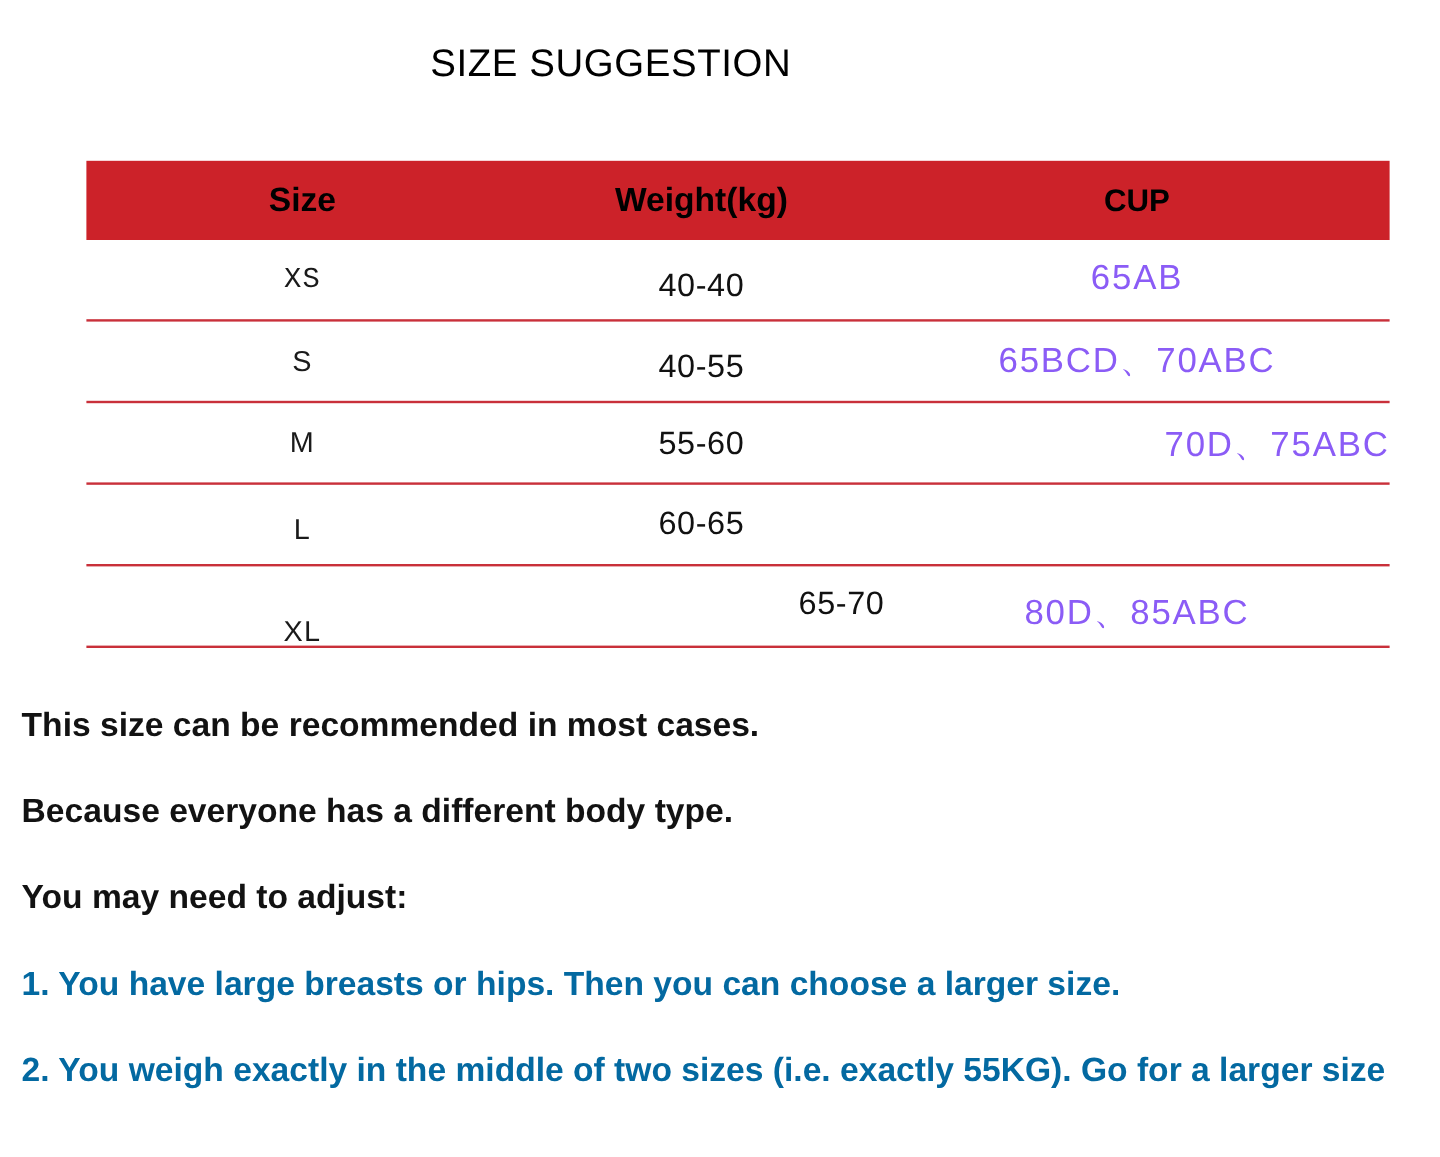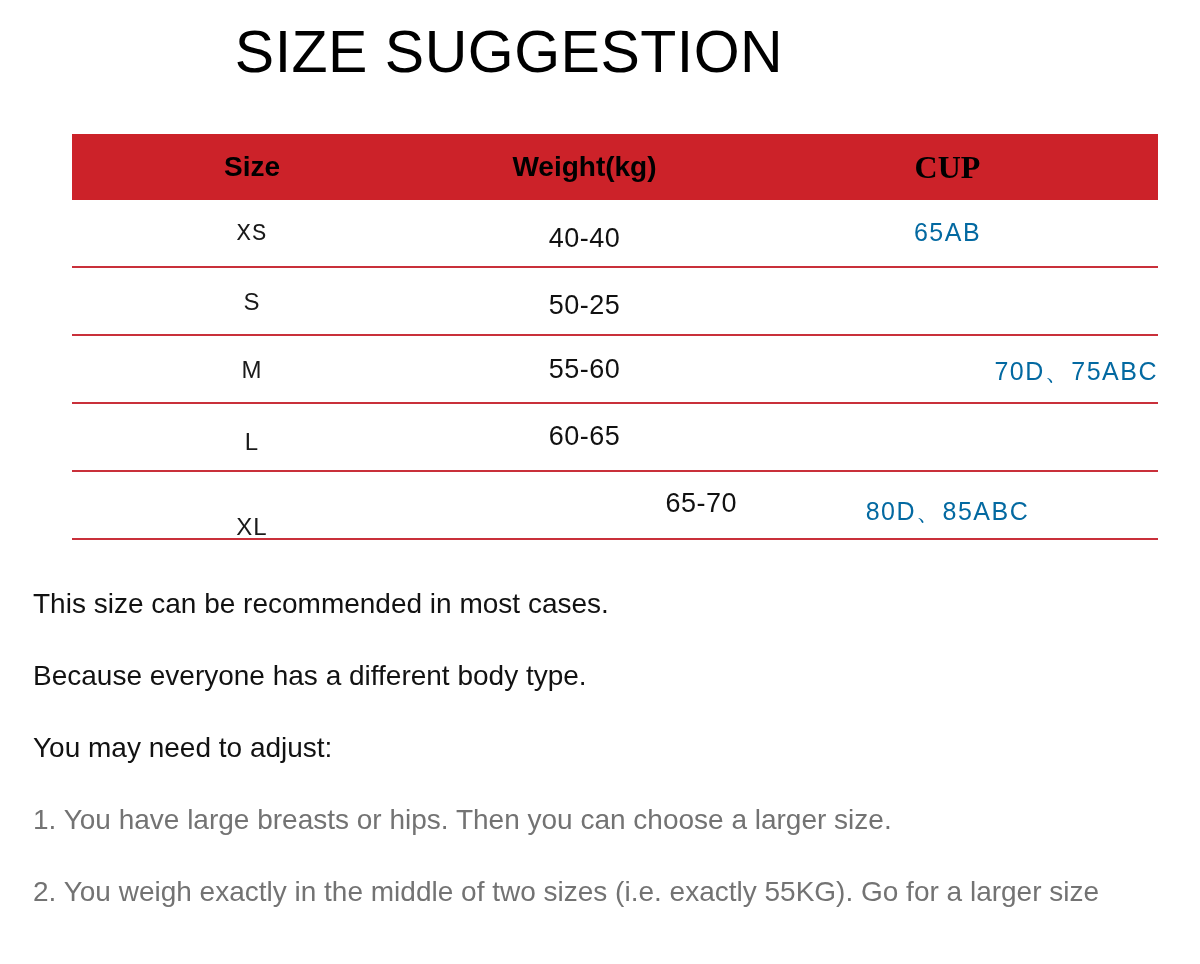--- a/index.html
+++ b/index.html
@@ -16,21 +16,21 @@
     overflow: hidden;
   }
 
   
   .page-title {
     position: absolute;
     top: 22px;
     left: 0;
     width: 1018px;
     text-align: center;
-    font-size: 59px;
+    font-size: 32px;
     line-height: 60px;
     font-weight: 400;
     letter-spacing: 0.5px;
     color: #000000;
     font-family: "Liberation Sans", sans-serif;
   }
 
   
   .size-table {
     position: absolute;
@@ -48,21 +48,21 @@
     color: #000000;
     font-size: 28px;
     font-weight: bold;
     text-align: center;
     line-height: 66px;
   }
   .col-size   { width: 360px; }
   .col-weight { width: 305px; }
   .col-cup    { width: 421px; }
 
-  .table-header .th.col-cup { font-size: 32px; font-family: Liberation Serif, serif; }
+  .table-header .th.col-cup { font-size: 26px; }
 
   .table-row {
     display: flex;
     height: 66px;
     border-bottom: 2px solid #c9303a;
     align-items: center;
     position: relative;
   }
   .table-row:last-child {
     border-bottom: 2px solid #c9303a;
@@ -83,22 +83,22 @@
   .cell-weight {
     width: 305px;
     font-size: 27px;
     color: #111111;
     letter-spacing: 0.5px;
     position: relative;
     top: -2px;
   }
   .cell-cup {
     width: 421px;
-    font-size: 25px;
-    color: #0369a1;
+    font-size: 29px;
+    color: #8b5cf6;
     letter-spacing: 1.5px;
     position: relative;
     top: 3px;
   }
 
   
   .row-0 .cell-size   { top: 0px; font-family: Liberation Mono, monospace; }
   .row-0 .cell-weight { top: 5px; }
   .row-0 .cell-cup    { top: -1px; }
 
@@ -114,32 +114,33 @@
   .row-3 .cell-weight { top: -1px; }
   .row-3 .cell-cup    { top: 2px; }
 
   .row-4 .cell-size   { top: 8px; margin-top: 28px; }
   .row-4 .cell-weight { top: -2px; text-align: right; }
   .row-4 .cell-cup    { top: 6px; }
 
   
   .notes {
     position: absolute;
-    left: 33px;
+    left: 18px;
     top: 568px;
     width: 1160px;
+    font-weight: bold;
   }
   .note-line {
     font-size: 28px;
     line-height: 72px;
     white-space: nowrap;
     font-family: "Liberation Sans", sans-serif;
   }
   .note-black { color: #121212; }
-  .note-red   { color: #737373; }
+  .note-red   { color: #0369a1; }
 </style>
 </head>
 <body>
 
 <div class="page-title">SIZE SUGGESTION</div>
 
 <div class="size-table">
 
   <div class="table-header">
     <div class="th col-size">Size</div>
@@ -148,21 +149,22 @@
   </div>
 
   <div class="table-row row-0">
     <div class="cell cell-size">XS</div>
     <div class="cell cell-weight">40-40</div>
     <div class="cell cell-cup">65AB</div>
   </div>
 
   <div class="table-row row-1">
     <div class="cell cell-size">S</div>
-    <div class="cell cell-weight">50-25</div>
+    <div class="cell cell-weight">40-55</div>
+    <div class="cell cell-cup">65BCD、70ABC</div>
   </div>
 
   <div class="table-row row-2">
     <div class="cell cell-size">M</div>
     <div class="cell cell-weight">55-60</div>
     <div class="cell cell-cup">70D、75ABC</div>
   </div>
 
   <div class="table-row row-3">
     <div class="cell cell-size">L</div>

